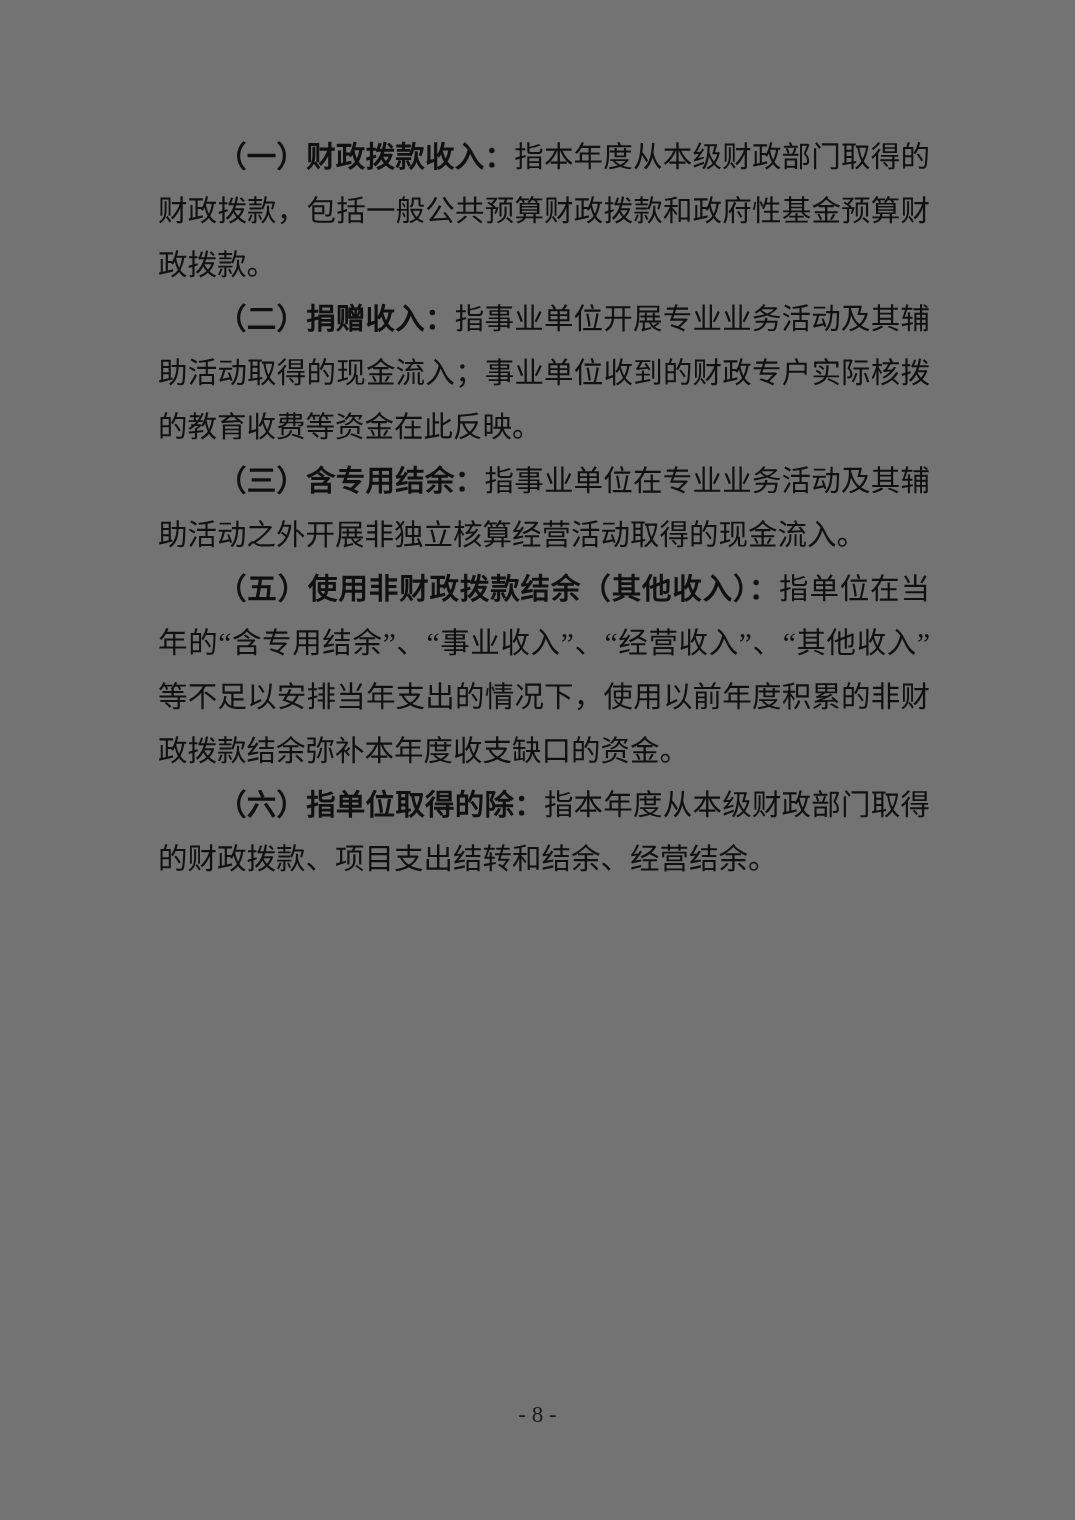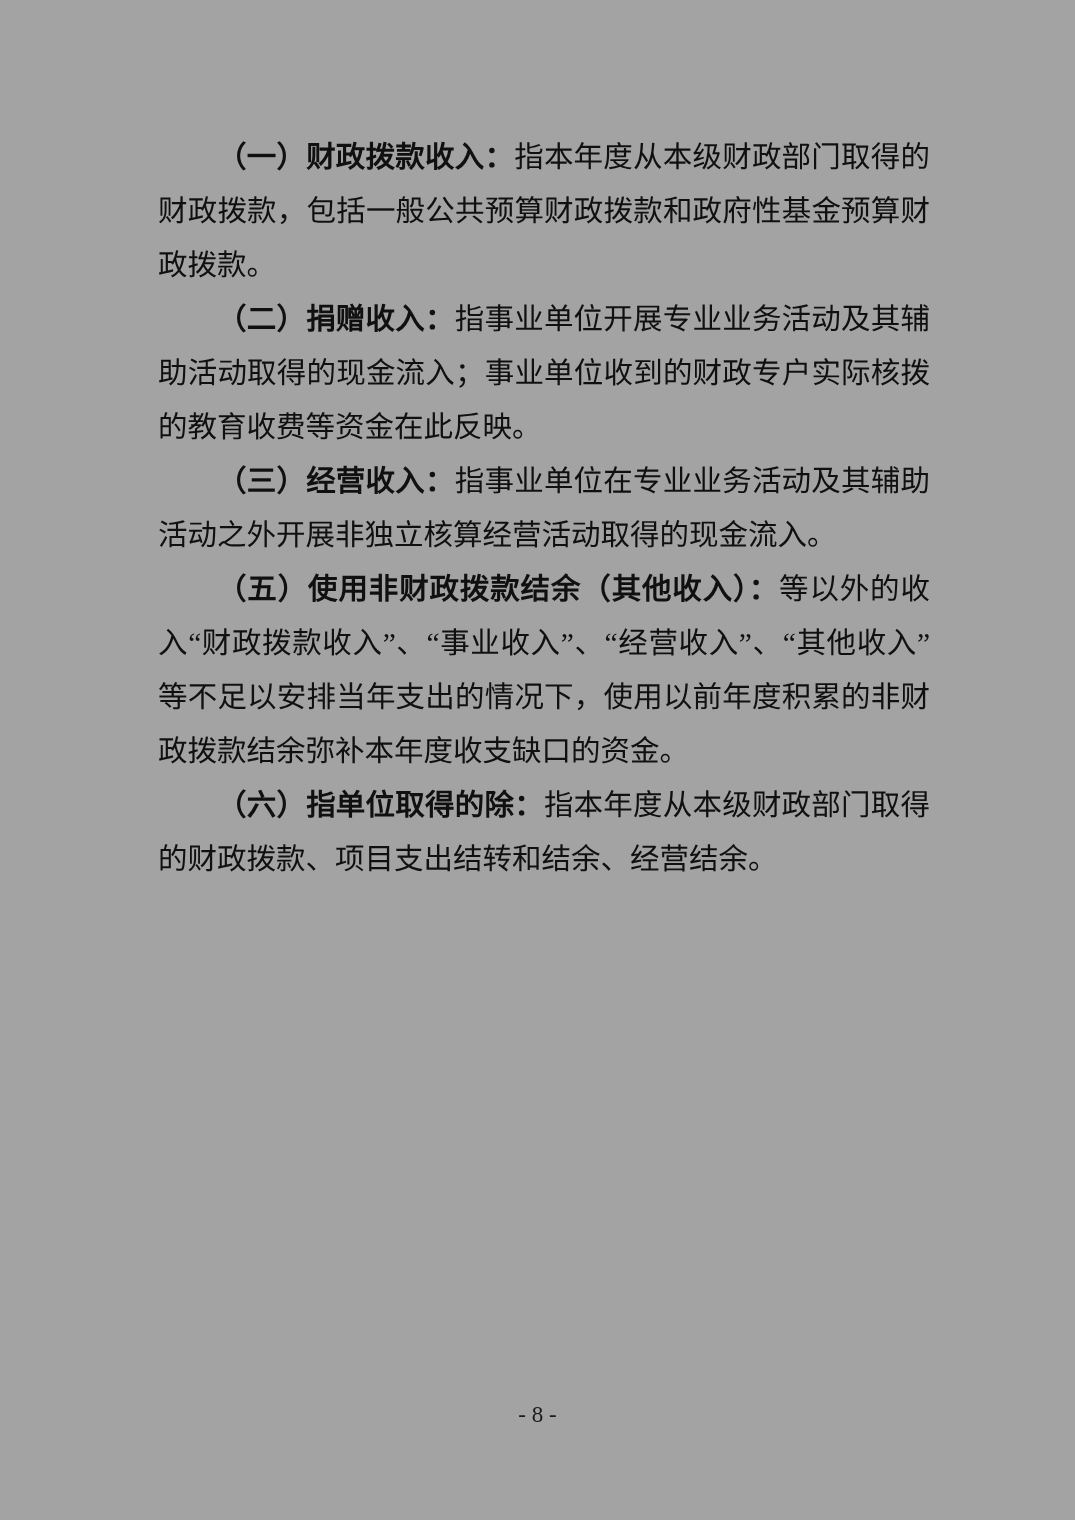--- a/index.html
+++ b/index.html
@@ -5,21 +5,21 @@
 <style>
   html, body {
     margin: 0;
     padding: 0;
     background: #ffffff;
   }
   .page {
     position: relative;
     width: 1075px;
     height: 1520px;
-    background: #a3a3a3;
+    background: #737373;
     overflow: hidden;
     font-family: "Liberation Serif", "DejaVu Serif", serif;
     color: #101010;
   }
   .content {
     position: absolute;
     left: 158px;
     top: 130px;
     width: 772px;
     font-size: 29.5px;
@@ -49,23 +49,23 @@
 </head>
 <body>
 
 <div class="page">
   <div class="content">
 
     <p class="para"><span class="lead">（一）财政拨款收入：</span><span class="body-text">指本年度从本级财政部门取得的财政拨款，包括一般公共预算财政拨款和政府性基金预算财政拨款。</span></p>
 
     <p class="para"><span class="lead">（二）捐赠收入：</span><span class="body-text">指事业单位开展专业业务活动及其辅助活动取得的现金流入；事业单位收到的财政专户实际核拨的教育收费等资金在此反映。</span></p>
 
-    <p class="para"><span class="lead">（三）经营收入：</span><span class="body-text">指事业单位在专业业务活动及其辅助活动之外开展非独立核算经营活动取得的现金流入。</span></p>
+    <p class="para"><span class="lead">（三）含专用结余：</span><span class="body-text">指事业单位在专业业务活动及其辅助活动之外开展非独立核算经营活动取得的现金流入。</span></p>
 
 
-    <p class="para"><span class="lead">（五）使用非财政拨款结余（其他收入）：</span><span class="body-text">等以外的收入“财政拨款收入”、“事业收入”、“经营收入”、“其他收入”等不足以安排当年支出的情况下，使用以前年度积累的非财政拨款结余弥补本年度收支缺口的资金。</span></p>
+    <p class="para"><span class="lead">（五）使用非财政拨款结余（其他收入）：</span><span class="body-text">指单位在当年的“含专用结余”、“事业收入”、“经营收入”、“其他收入”等不足以安排当年支出的情况下，使用以前年度积累的非财政拨款结余弥补本年度收支缺口的资金。</span></p>
 
     <p class="para"><span class="lead">（六）指单位取得的除：</span><span class="body-text">指本年度从本级财政部门取得的财政拨款、项目支出结转和结余、经营结余。</span></p>
 
   </div>
 
   <div class="page-footer">- 8 -</div>
 </div>
 
 </body></html>

